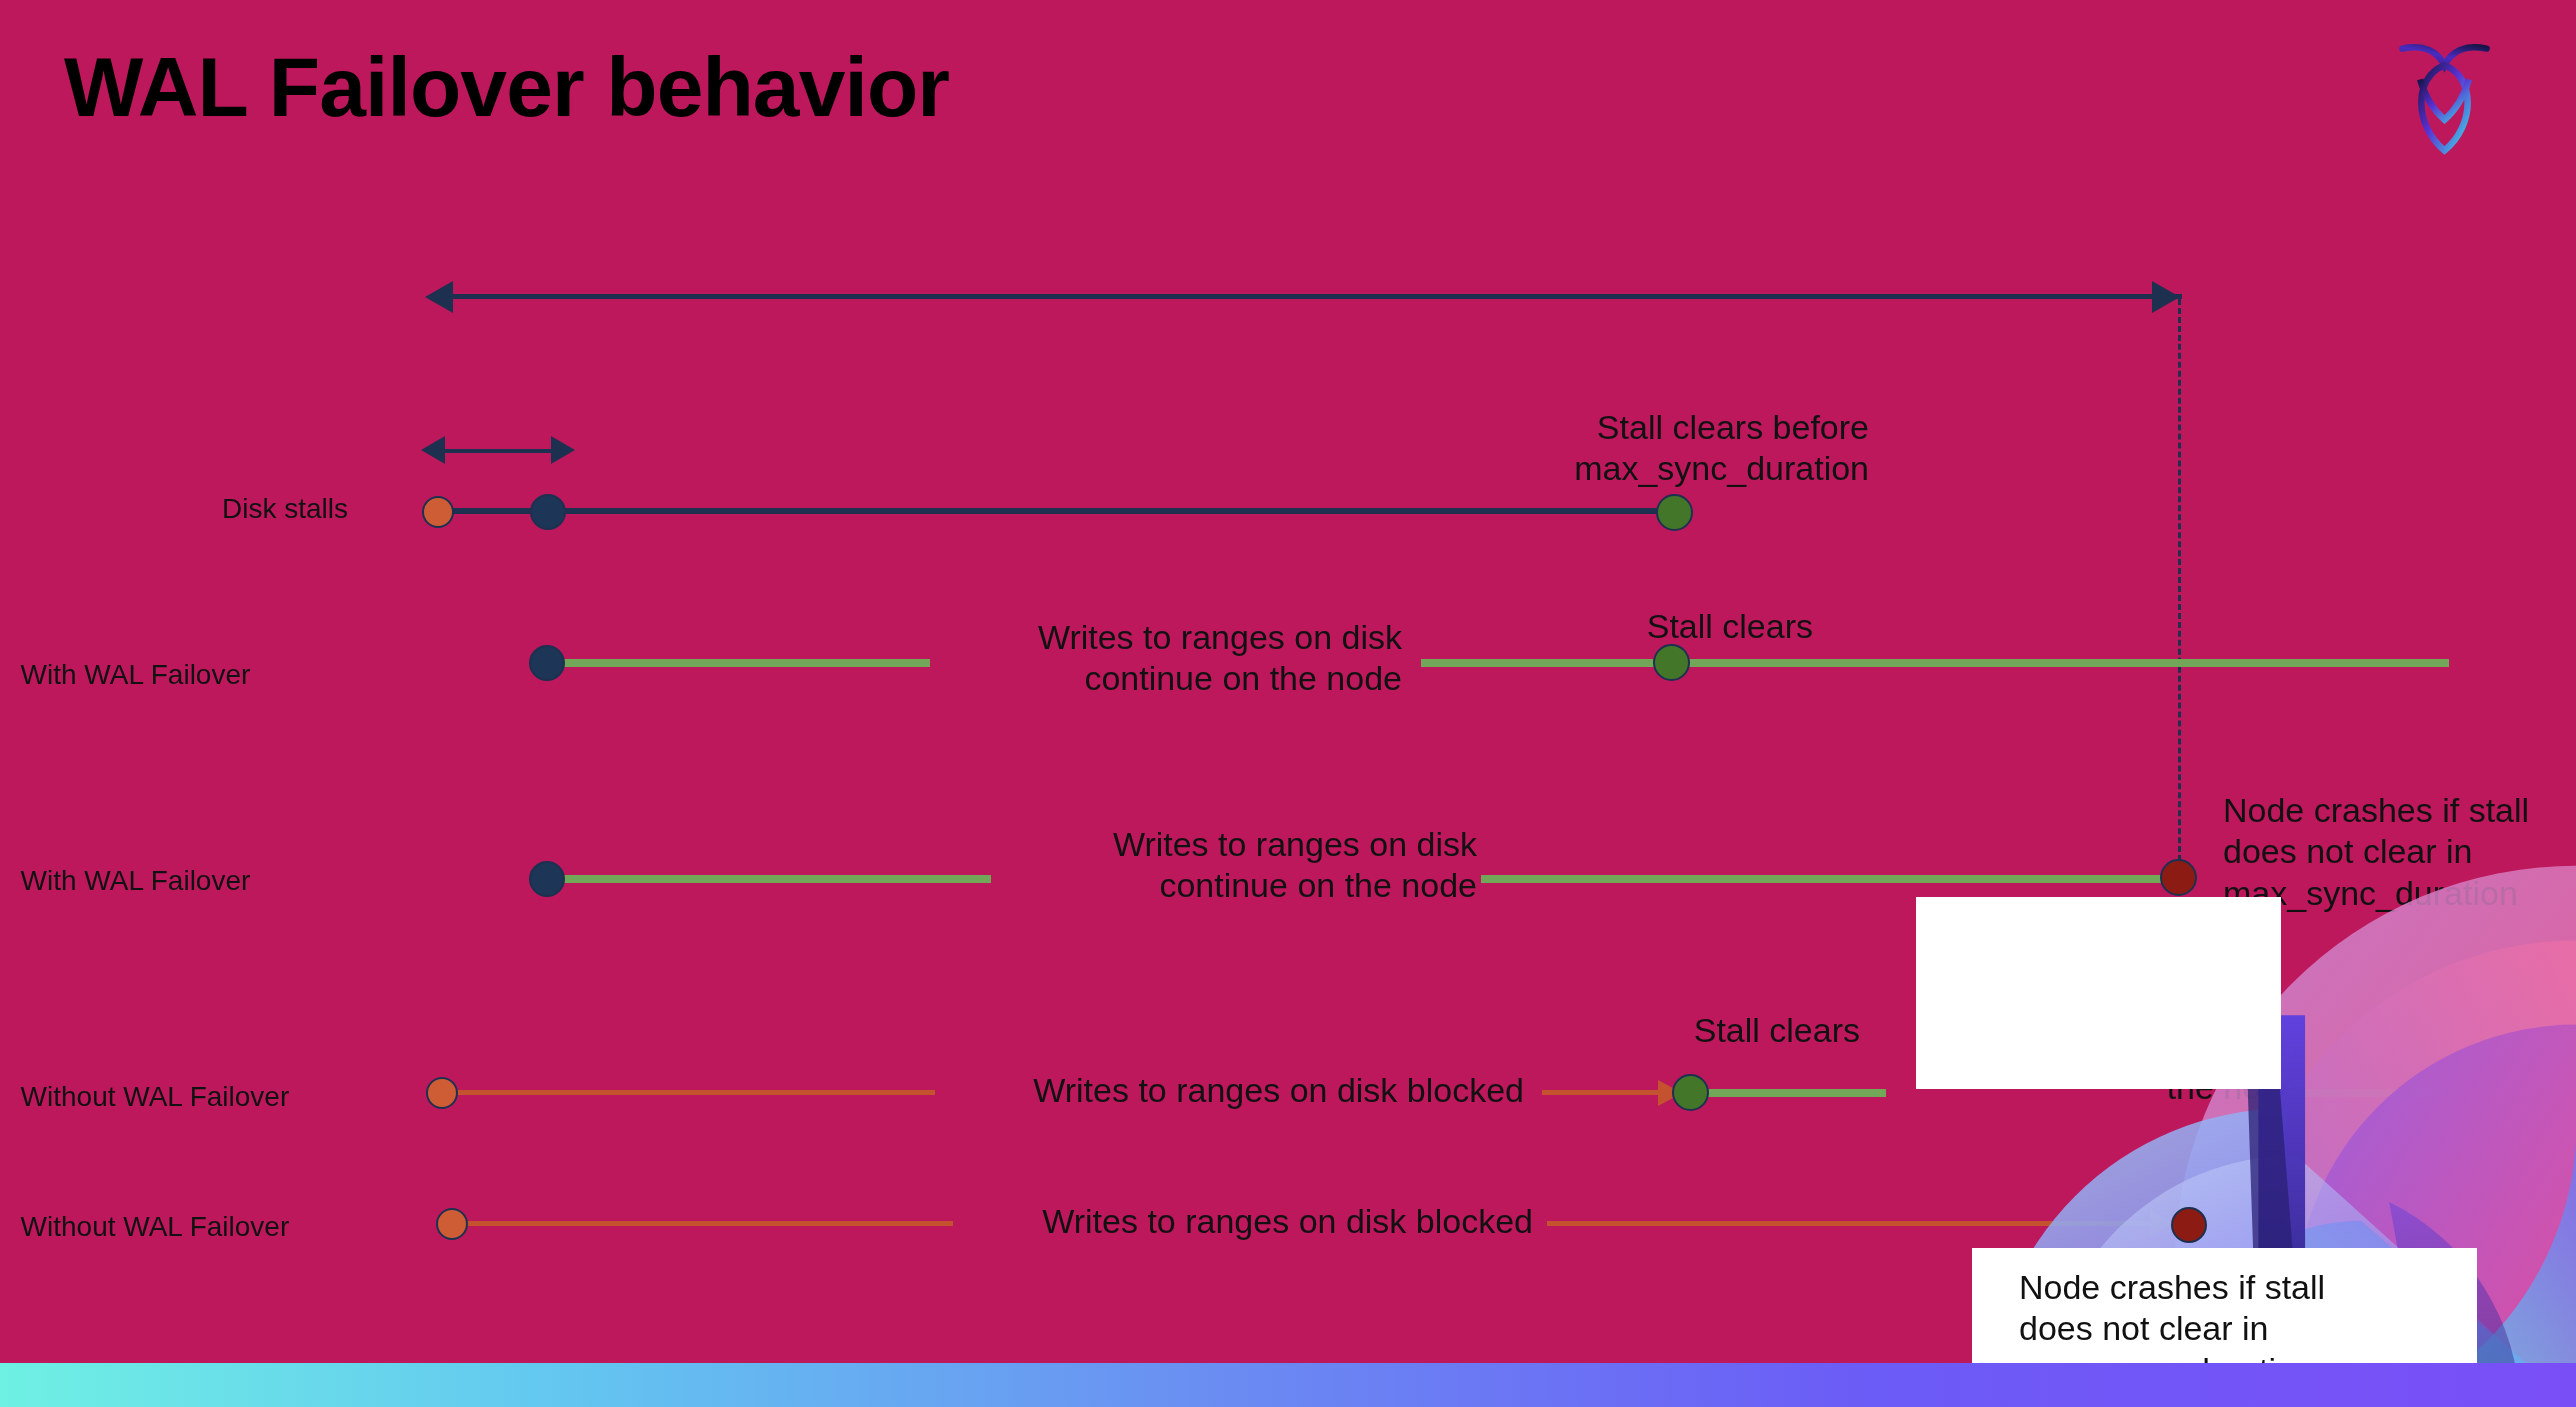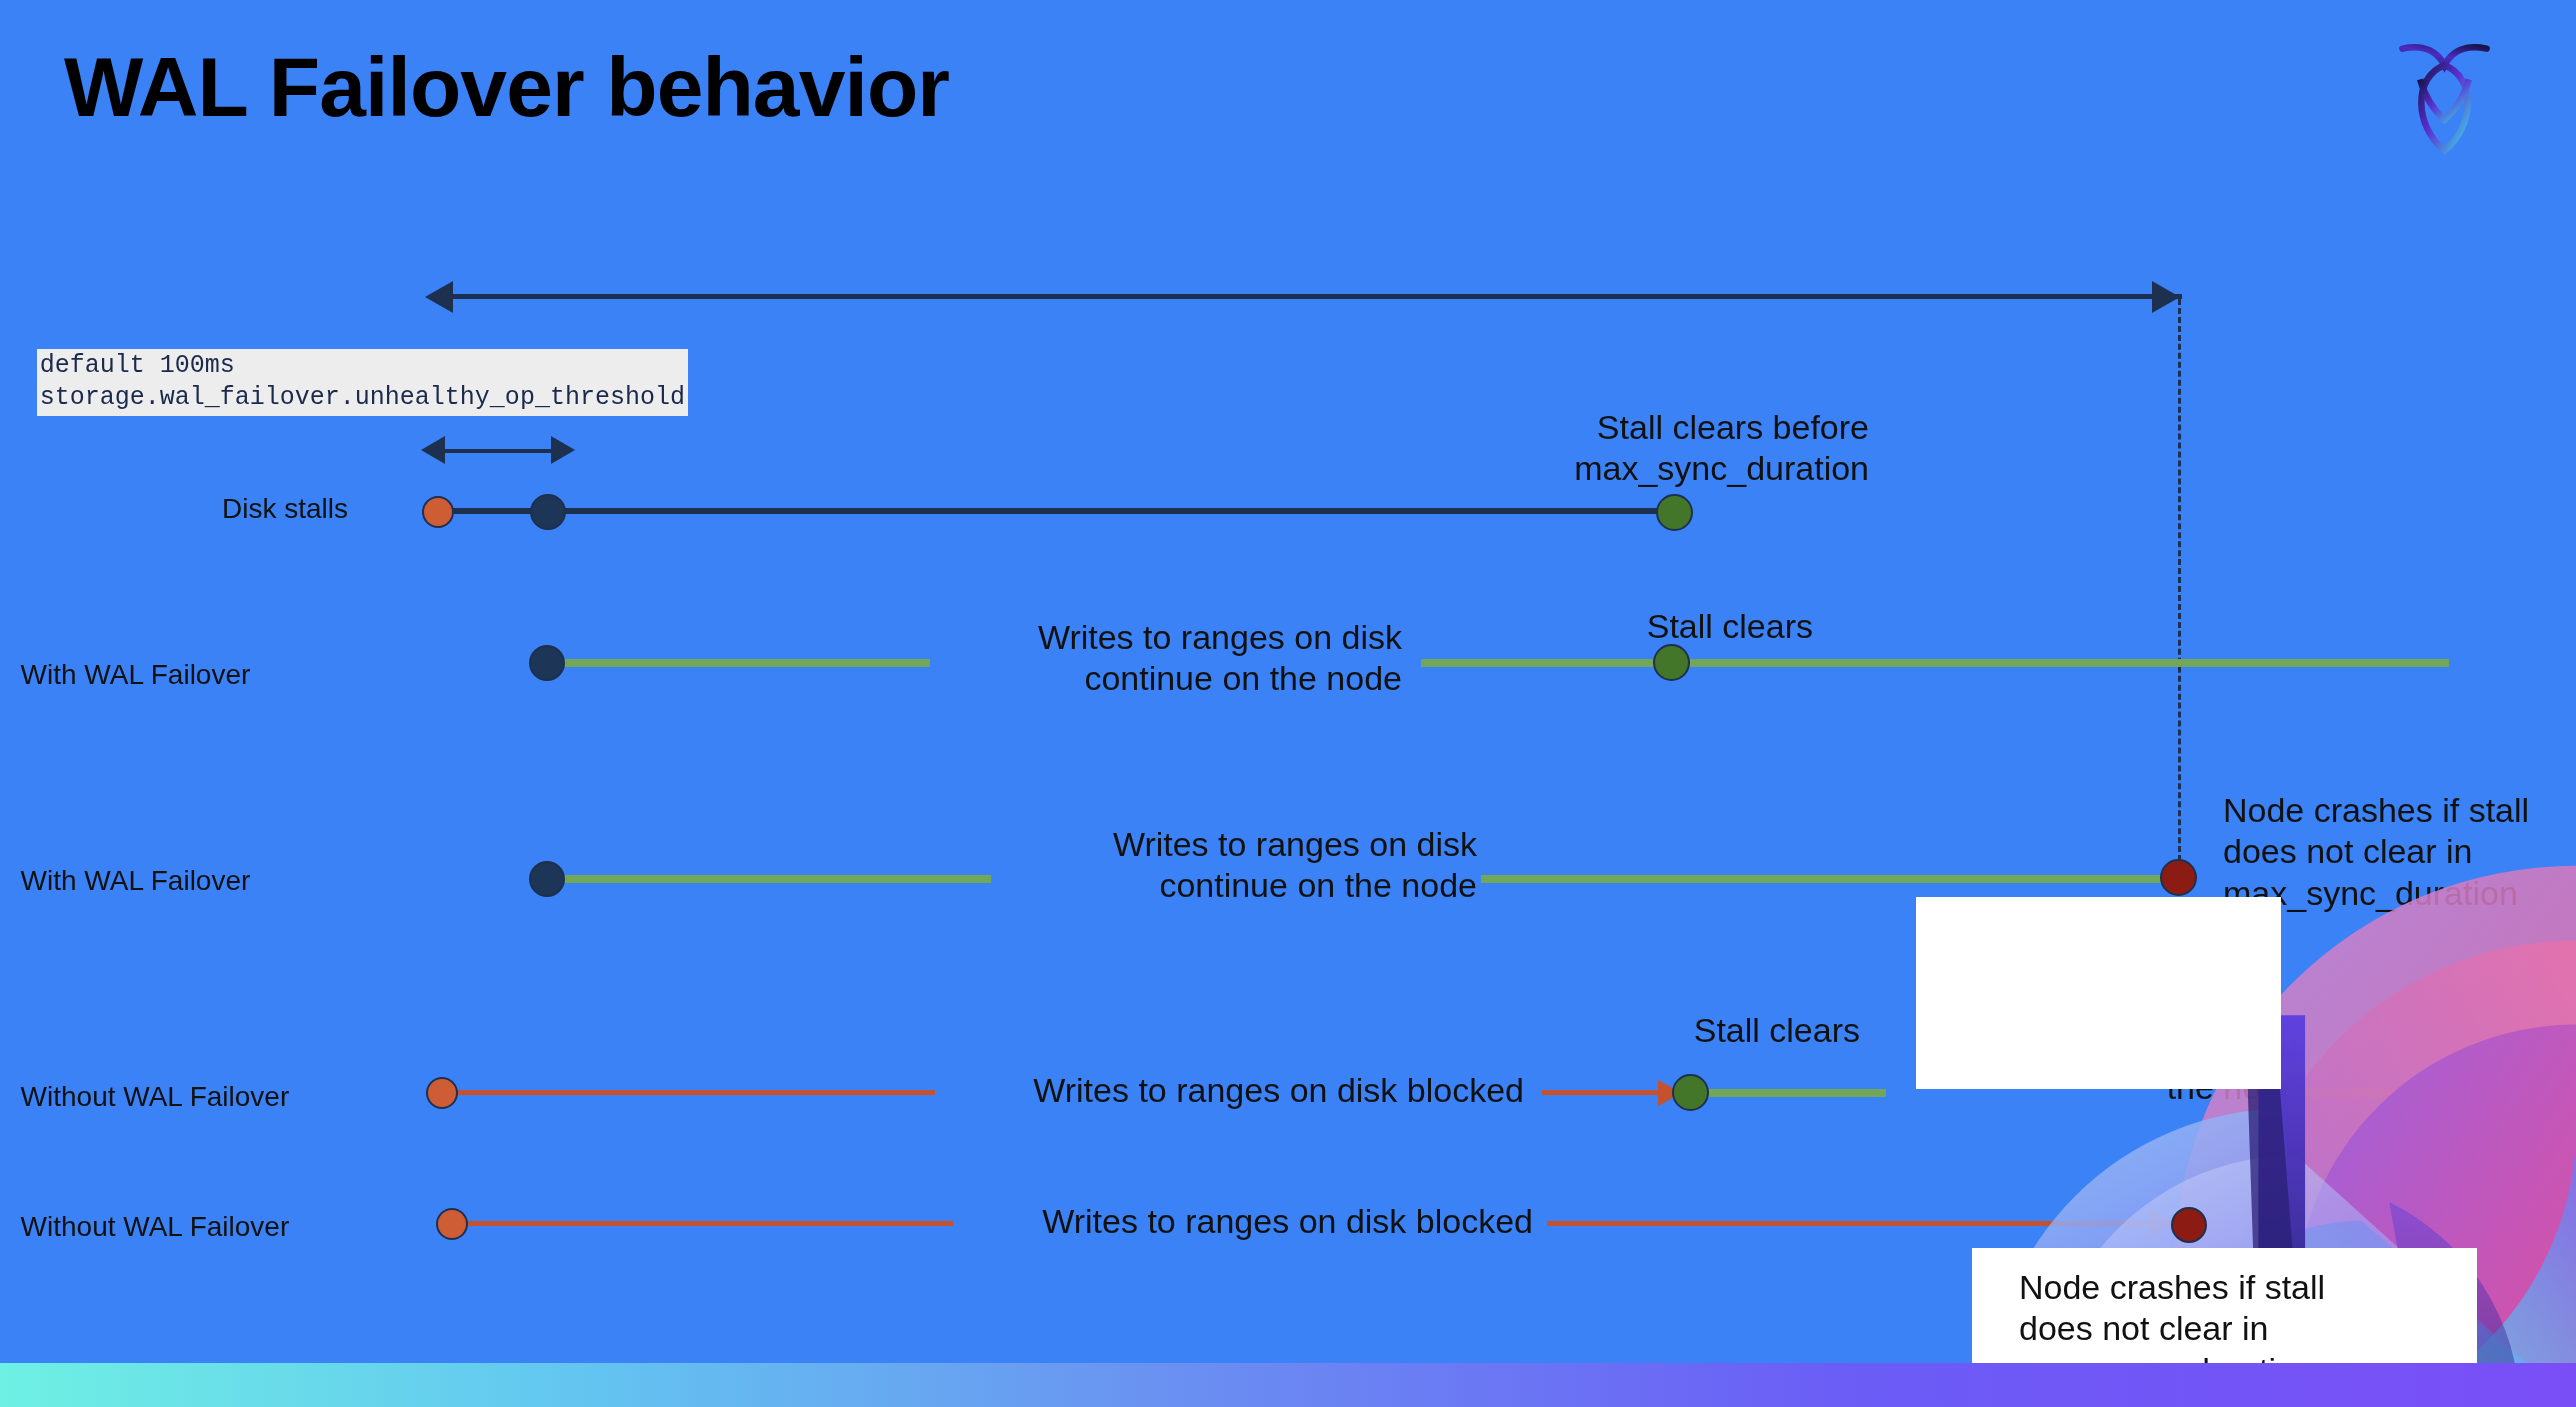--- a/index.html
+++ b/index.html
@@ -3,21 +3,21 @@
 <meta charset="utf-8">
 <style>
   html,body{margin:0;padding:0;}
   body{
     width:2576px;height:1408px;
     background:#ffffff;
     font-family:"Liberation Sans", sans-serif;
     overflow:hidden;
     position:relative;
   }
-  #slide{position:absolute;left:0;top:0;width:2576px;height:1408px;overflow:hidden;background:#3b82f6;}
+  #slide{position:absolute;left:0;top:0;width:2576px;height:1408px;overflow:hidden;background:#be185d;}
 
   
   .title{
     position:absolute;left:64px;top:39px;
     font-size:84px;font-weight:bold;color:#000;
     letter-spacing:-0.9px;
     font-family:"Liberation Sans", sans-serif;
     white-space:nowrap;
   }
 
@@ -117,24 +117,20 @@
     </svg>
   </div>
 
   <div class="seg navy" style="left:439px;top:294px;width:1743px;height:4.7px;"></div>
   <div class="ah ah-left-navy" style="left:425px;top:281px;"></div>
   <div class="ah ah-right-navy" style="left:2152px;top:281px;"></div>
 
 
   <div class="vdash" style="left:2178px;top:299px;height:580px;"></div>
 
-  <div class="code" style="left:37px;top:349px;">
-    <div>default 100ms</div>
-    <div>storage.wal_failover.unhealthy_op_threshold</div>
-  </div>
 
   <div class="seg navy" style="left:441px;top:449px;width:114px;height:3.7px;"></div>
   <div class="ah ah-left-navy-sm" style="left:421px;top:436px;"></div>
   <div class="ah ah-right-navy-sm" style="left:551px;top:436px;"></div>
 
   <div class="rowlabel" style="left:222px;top:493px;">Disk stalls</div>
 
   <div class="seg navy" style="left:439px;top:508px;width:1234px;height:5.6px;"></div>
   <div class="dot dot-orange" style="left:422px;top:496px;width:32px;height:32px;"></div>
   <div class="dot dot-navy" style="left:530px;top:494px;width:36px;height:36px;"></div>

